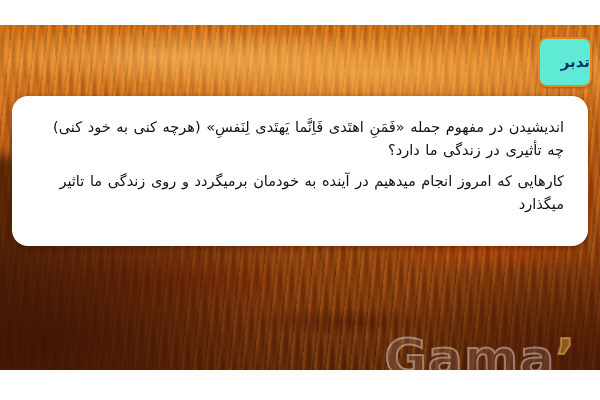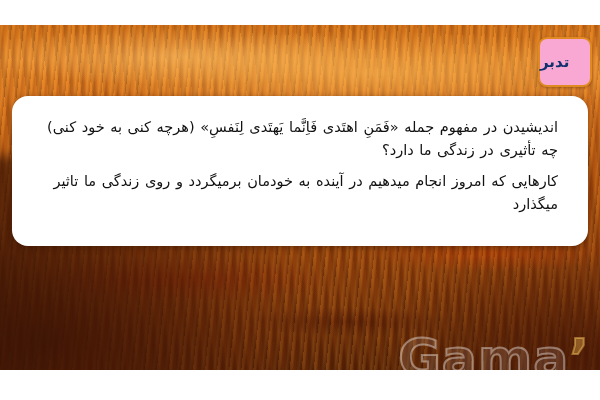--- a/index.html
+++ b/index.html
@@ -93,21 +93,21 @@
     width: 420px;
     height: 240px;
     background: linear-gradient(115deg, rgba(45,14,3,0.72) 0%, rgba(70,24,5,0.40) 42%, rgba(0,0,0,0) 72%);
     transform: rotate(-4deg);
     filter: blur(6px);
   }
 
   
   #watermark {
     position: absolute;
-    right: 14px;
+    right: 28px;
     bottom: 16px;
     font-size: 52px;
     font-weight: 700;
     letter-spacing: 1px;
     line-height: 1;
     color: rgba(255,255,255,0.10);
     -webkit-text-stroke: 2px rgba(255,255,255,0.38);
     text-stroke: 2px rgba(255,255,255,0.38);
     font-family: "DejaVu Sans", "Liberation Sans", sans-serif;
     user-select: none;
@@ -121,27 +121,27 @@
     -webkit-text-stroke: 2px rgba(255,205,100,0.45);
   }
 
   
   #badge {
     position: absolute;
     right: 8px;
     top: 37px;
     width: 50px;
     height: 46px;
-    background: #f9a8d4;
+    background: #5eead4;
     border: 2px solid #e08a22;
     border-radius: 9px;
     box-shadow: 0 1px 3px rgba(60,20,0,0.35);
     display: flex;
     align-items: center;
-    justify-content: flex-end;
+    justify-content: flex-start;
     z-index: 5;
   }
   #badge .badge-label {
     font-family: "DejaVu Sans", "Liberation Sans", sans-serif;
     font-size: 15px;
     font-weight: 700;
     color: #12306e;
     line-height: 1;
     direction: rtl;
   }
@@ -151,21 +151,21 @@
     position: absolute;
     left: 12px;
     top: 96px;
     width: 576px;
     height: 150px;
     box-sizing: border-box;
     background: #ffffff;
     border-radius: 16px;
     box-shadow: 0 2px 6px rgba(50,18,0,0.45);
     z-index: 4;
-    padding: 20px 30px 16px 22px;
+    padding: 20px 24px 16px 22px;
     display: flex;
     flex-direction: column;
     justify-content: flex-start;
   }
   #card .question,
   #card .answer {
     direction: rtl;
     text-align: right;
     color: #111111;
     font-family: "DejaVu Sans", "Liberation Sans", sans-serif;

